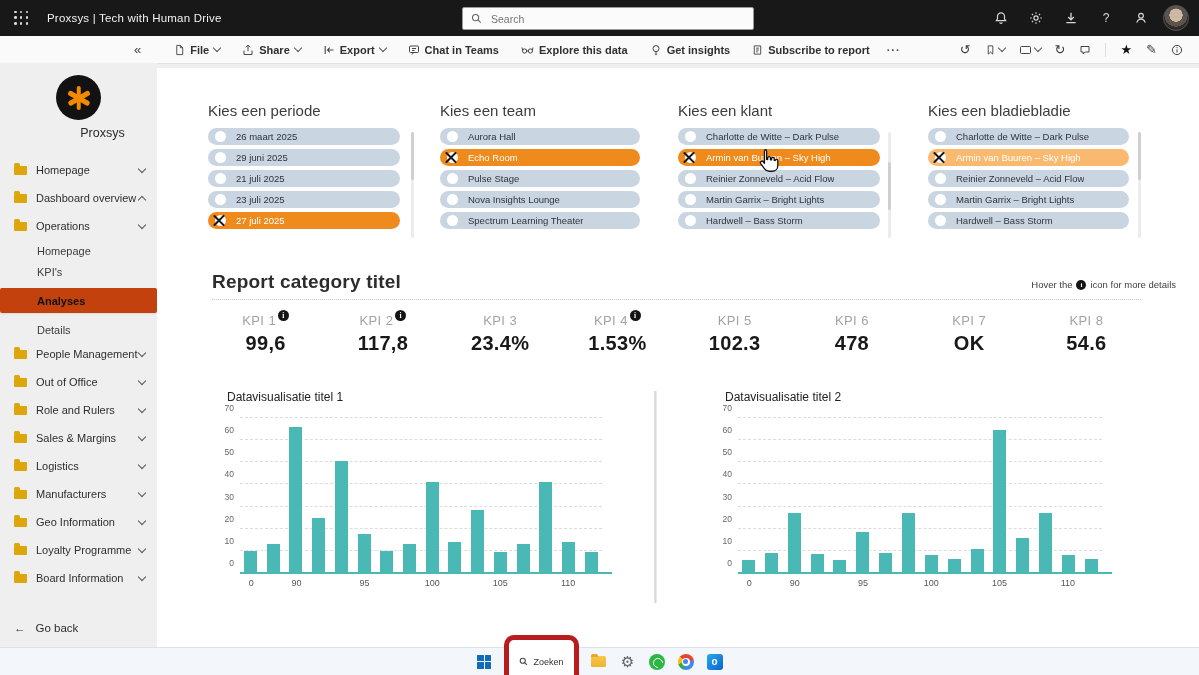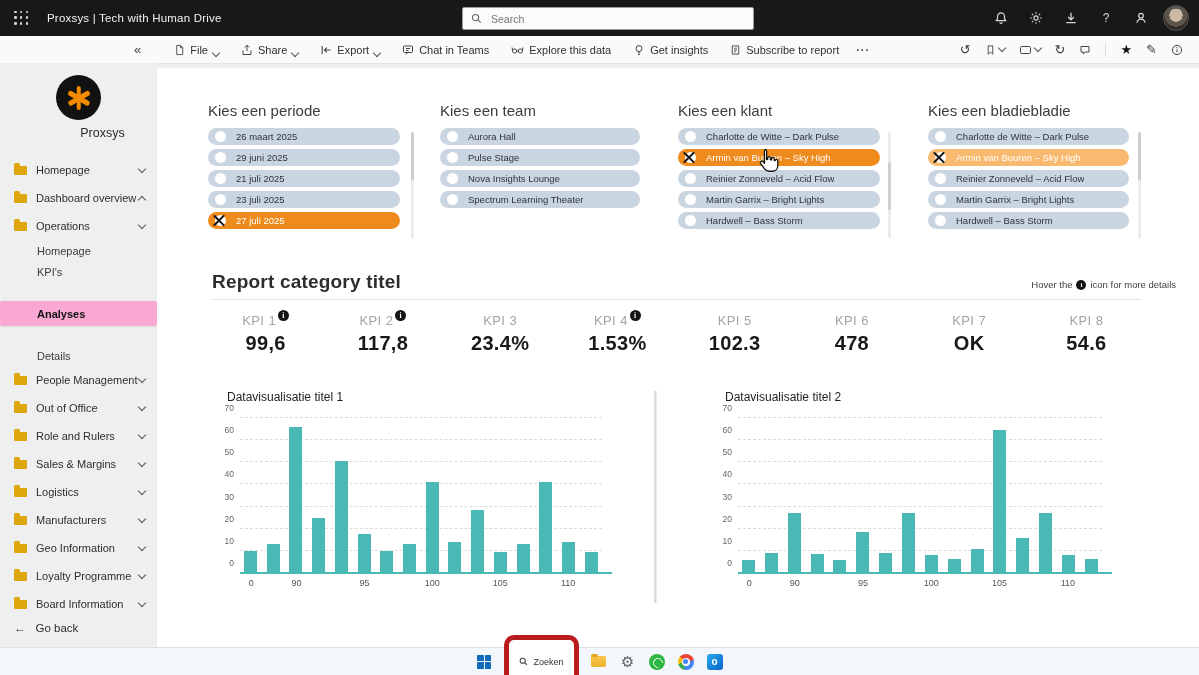--- a/index.html
+++ b/index.html
@@ -13,21 +13,21 @@
   .searchbox{position:absolute;left:462px;top:7px;width:274px;height:21px;background:#fbfbfb;border:1px solid #9a9a9a;border-radius:2px;display:flex;align-items:center;padding:0 8px;gap:7px;}
   .searchbox svg{flex:0 0 auto;}
   .searchbox input{border:none;outline:none;background:transparent;font-size:10.5px;color:#333;width:100%;font-family:inherit;}
   .top-icons{position:absolute;right:10px;top:0;height:36px;display:flex;align-items:center;gap:9px;}
   .tpi{width:26px;height:26px;display:flex;align-items:center;justify-content:center;border-radius:3px;cursor:pointer;color:#d8d8d8;font-size:12px;}
   .avatar{width:24px;height:24px;border-radius:50%;background:radial-gradient(circle at 50% 38%,#cbb9a4 0 34%,#5c544c 35% 60%,#2e2b28 61%);border:1px solid #555;}
   
   .toolbar{position:absolute;left:0;top:36px;width:100%;height:27px;background:#fafafa;border-bottom:1px solid #e3e3e3;display:flex;align-items:center;font-size:11px;color:#303030;}
   .collapse{margin-left:134px;font-size:13px;color:#444;cursor:pointer;letter-spacing:-2px;}
   .tb-items{display:flex;align-items:center;margin-left:26px;gap:4px;}
-  .tb-item{display:flex;align-items:flex-end;gap:5px;padding:4px 9px;border-radius:3px;cursor:pointer;white-space:nowrap;}
+  .tb-item{display:flex;align-items:center;gap:5px;padding:4px 9px;border-radius:3px;cursor:pointer;white-space:nowrap;font-weight:bold;}
   .ticn{display:flex;align-items:center;}
   .chev{width:5px;height:5px;border-right:1.2px solid #555;border-bottom:1.2px solid #555;transform:rotate(45deg);margin-top:-3px;}
   .chev.up{transform:rotate(-135deg);margin-top:3px;}
   .tb-more{padding:4px 8px;cursor:pointer;font-weight:bold;color:#444;letter-spacing:1px;}
   .tb-right{position:absolute;right:12px;top:0;height:27px;display:flex;align-items:center;gap:6px;color:#3c3c3c;}
   .tb-right .rbtn{display:flex;align-items:center;gap:3px;padding:3px 4px;border-radius:3px;cursor:pointer;font-size:13px;}
   .tb-sep{width:1px;height:14px;background:#ddd;margin:0 4px;}
   .star{color:#111;font-size:14px;}
   
   .sidebar{position:absolute;left:0;top:63px;width:157px;height:585px;background:#efeff0;border-right:1px solid #e4e4e4;}
@@ -36,21 +36,21 @@
   .logo-circle i{position:absolute;left:50%;top:50%;width:4.5px;height:24px;background:#f28a00;border-radius:2px;}
   .logo-circle i:nth-child(1){transform:translate(-50%,-50%) rotate(0deg);}
   .logo-circle i:nth-child(2){transform:translate(-50%,-50%) rotate(60deg);}
   .logo-circle i:nth-child(3){transform:translate(-50%,-50%) rotate(120deg);}
   .logo-text{font-size:12.5px;color:#2a2a2a;margin-top:6px;padding-left:48px;}
   .nav{margin-top:16px;}
   .nav-row{display:flex;align-items:center;height:28px;padding:0 12px 0 14px;cursor:pointer;color:#2e2e2e;font-size:11px;}
   .nav-row .lbl{flex:1;margin-left:9px;white-space:nowrap;overflow:hidden;}
   .nav-row.sub{height:21px;padding-left:37px;color:#3c3c3c;}
   .nav-row.sub .lbl{margin-left:0;}
-  .nav-row.selected{background:#f9a8d4;height:25px;margin:19px 0;border-radius:2px;box-shadow:0 1px 2px rgba(0,0,0,.08);font-weight:bold;color:#111;}
+  .nav-row.selected{background:#c2410c;height:25px;margin:6px 0;border-radius:2px;box-shadow:0 1px 2px rgba(0,0,0,.08);font-weight:bold;color:#111;}
   .folder{width:13px;height:9px;background:#dda70c;border-radius:1px;position:relative;flex:0 0 auto;}
   .folder::before{content:"";position:absolute;top:-2.5px;left:0;width:6px;height:3px;background:#dda70c;border-radius:1.5px 1.5px 0 0;}
   .goback{position:absolute;left:14px;bottom:14px;display:flex;align-items:center;gap:10px;font-size:11.5px;color:#2c2c2c;cursor:pointer;}
   
   .content{position:absolute;left:157px;top:64px;width:1077px;height:585px;background:#fff;}
   .content::before{content:"";position:absolute;left:0;top:0;width:100%;height:4px;background:#efeff0;}
   
   .slicer{position:absolute;top:38px;}
   .slicer.s1{left:51px;width:192px;}
   .slicer.s2{left:283px;width:200px;}
@@ -390,20 +390,25 @@
         </div>
         <div class="sl-scroll">
           <span class="thumb" style="top:0"></span>
         </div>
       </div>
     <div class="slicer s2">
         <div class="slicer-title">Kies een team</div>
         <div class="pill">
           <span class="radio"></span>
           <span class="plabel">Aurora Hall</span>
+        </div>
+        <div class="pill sel">
+          <span class="radio"></span>
+          <span class="slicer-x"></span>
+          <span class="plabel">Echo Room</span>
         </div>
         <div class="pill">
           <span class="radio"></span>
           <span class="plabel">Pulse Stage</span>
         </div>
         <div class="pill">
           <span class="radio"></span>
           <span class="plabel">Nova Insights Lounge</span>
         </div>
         <div class="pill">

